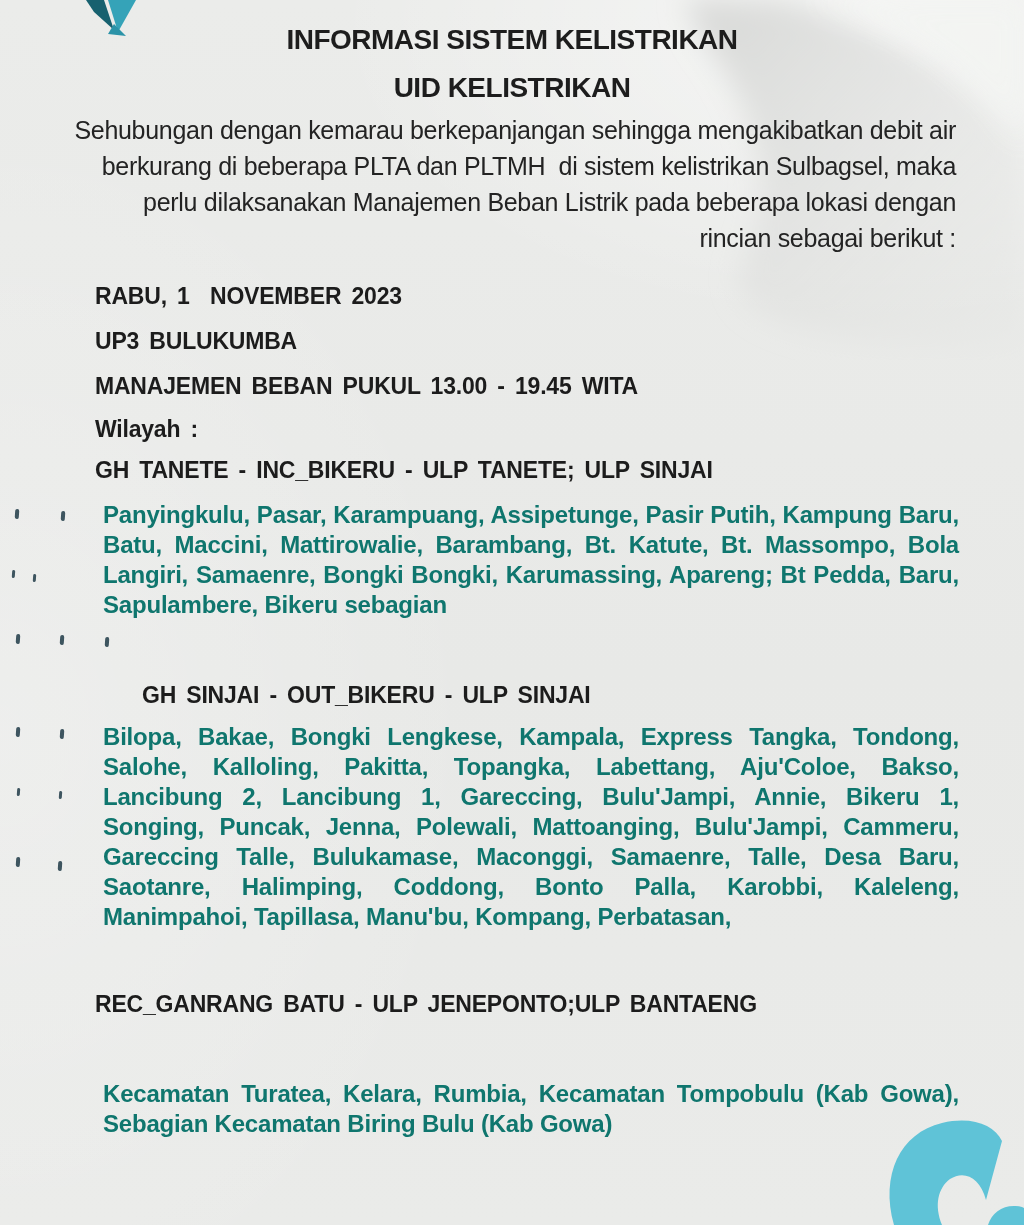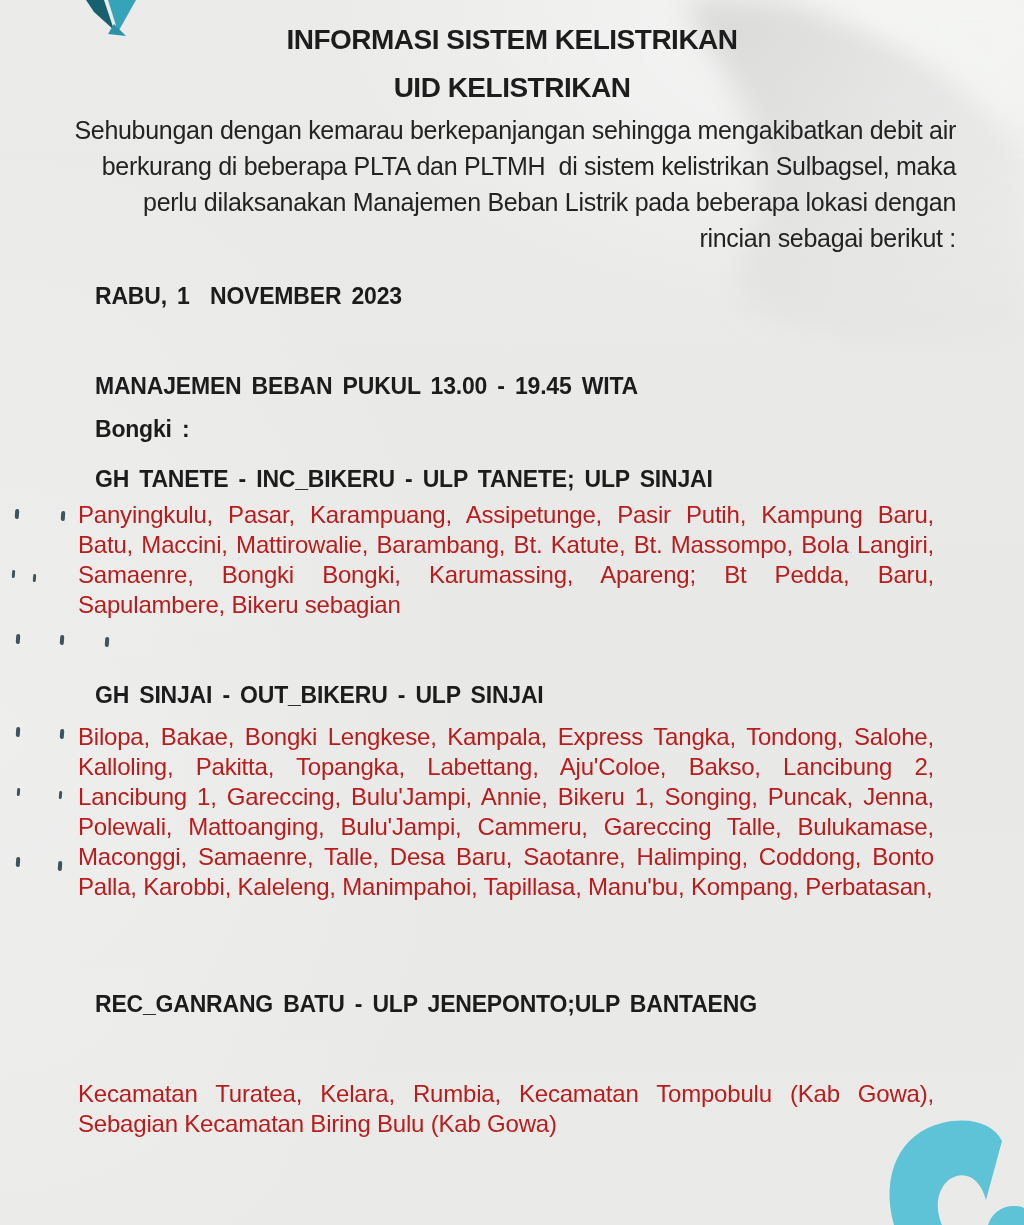--- a/index.html
+++ b/index.html
@@ -24,22 +24,22 @@
   }
   .intro{
     top:112px;left:68px;width:888px;text-align:right;
     font-size:25px;line-height:36px;color:#232323;white-space:pre-wrap;letter-spacing:-.3px;
   }
   .hblock{
     left:95px;font-weight:bold;font-size:23px;color:#1c1c1c;
     white-space:pre-wrap;word-spacing:4px;letter-spacing:-.2px;
   }
   .areas{
-    left:78px;width:856px;text-align:justify;
-    font-size:24px;line-height:30px;color:#b91c1c;letter-spacing:-.2px;
+    left:103px;width:856px;text-align:justify;
+    font-size:24px;line-height:30px;color:#0f766e;letter-spacing:-.2px;font-weight:bold;
   }
   .tick{
     position:absolute;width:4px;height:10px;background:#2a4450;border-radius:2px;
     transform:rotate(4deg);opacity:.9;
   }
   .tick.small{height:8px;width:3px;}
   svg{display:block;}
 </style>
 </head>
 <body>
@@ -86,25 +86,26 @@
   <div class="tick" style="left:58px;top:861px;"></div>
 
   <div class="abs title">
     <div>INFORMASI SISTEM KELISTRIKAN</div>
     <div>UID KELISTRIKAN</div>
   </div>
 
   <div class="abs intro">Sehubungan dengan kemarau berkepanjangan sehingga mengakibatkan debit air berkurang di beberapa PLTA dan PLTMH  di sistem kelistrikan Sulbagsel, maka perlu dilaksanakan Manajemen Beban Listrik pada beberapa lokasi dengan rincian sebagai berikut :</div>
 
   <div class="abs hblock" style="top:283px;">RABU, 1  NOVEMBER 2023</div>
+  <div class="abs hblock" style="top:328px;">UP3 BULUKUMBA</div>
   <div class="abs hblock" style="top:373px;">MANAJEMEN BEBAN PUKUL 13.00 - 19.45 WITA</div>
-  <div class="abs hblock" style="top:416px;">Bongki :</div>
+  <div class="abs hblock" style="top:416px;">Wilayah :</div>
 
-  <div class="abs hblock" style="top:457px;margin-top:9px;">GH TANETE - INC_BIKERU - ULP TANETE; ULP SINJAI</div>
+  <div class="abs hblock" style="top:457px;">GH TANETE - INC_BIKERU - ULP TANETE; ULP SINJAI</div>
   <div class="abs areas" style="top:500px;">Panyingkulu, Pasar, Karampuang, Assipetunge, Pasir Putih, Kampung Baru, Batu, Maccini, Mattirowalie, Barambang, Bt. Katute, Bt. Massompo, Bola Langiri, Samaenre, Bongki Bongki, Karumassing, Apareng; Bt Pedda, Baru, Sapulambere, Bikeru sebagian</div>
 
-  <div class="abs hblock" style="top:682px;">GH SINJAI - OUT_BIKERU - ULP SINJAI</div>
+  <div class="abs hblock" style="top:682px;margin-left:47px;">GH SINJAI - OUT_BIKERU - ULP SINJAI</div>
   <div class="abs areas" style="top:722px;">Bilopa, Bakae, Bongki Lengkese, Kampala, Express Tangka, Tondong, Salohe, Kalloling, Pakitta, Topangka, Labettang, Aju'Coloe, Bakso, Lancibung 2, Lancibung 1, Gareccing, Bulu'Jampi, Annie, Bikeru 1, Songing, Puncak, Jenna, Polewali, Mattoanging, Bulu'Jampi, Cammeru, Gareccing Talle, Bulukamase, Maconggi, Samaenre, Talle, Desa Baru, Saotanre, Halimping, Coddong, Bonto Palla, Karobbi, Kaleleng, Manimpahoi, Tapillasa, Manu'bu, Kompang, Perbatasan,</div>
 
   <div class="abs areas" style="top:1079px;">Kecamatan Turatea, Kelara, Rumbia, Kecamatan Tompobulu (Kab Gowa), Sebagian Kecamatan Biring Bulu (Kab Gowa)</div>
   <div class="abs hblock" style="top:991px;">REC_GANRANG BATU - ULP JENEPONTO;ULP BANTAENG</div>
 
 </div>
 
 </body></html>

